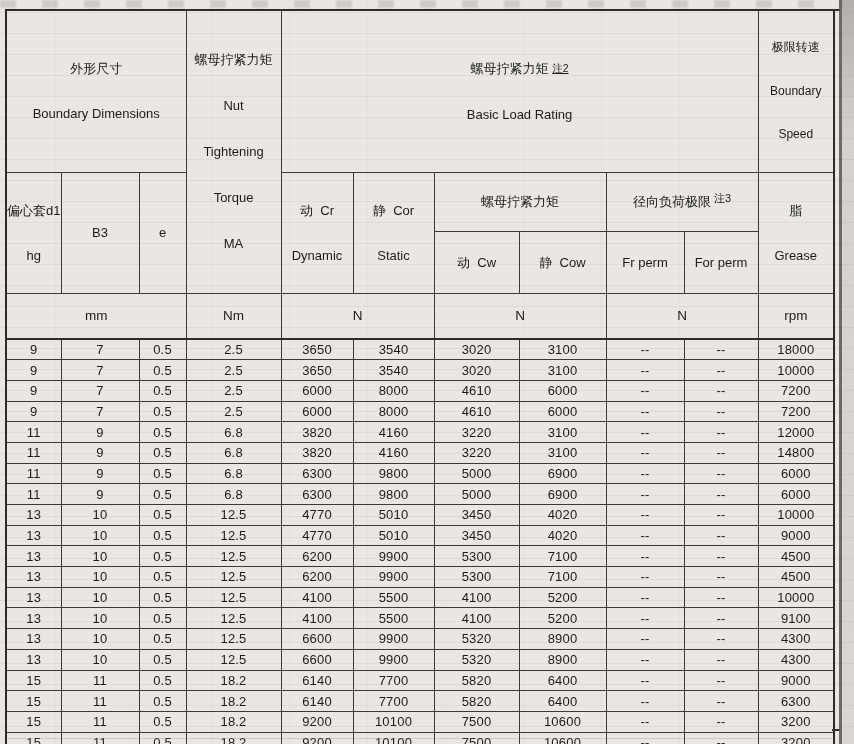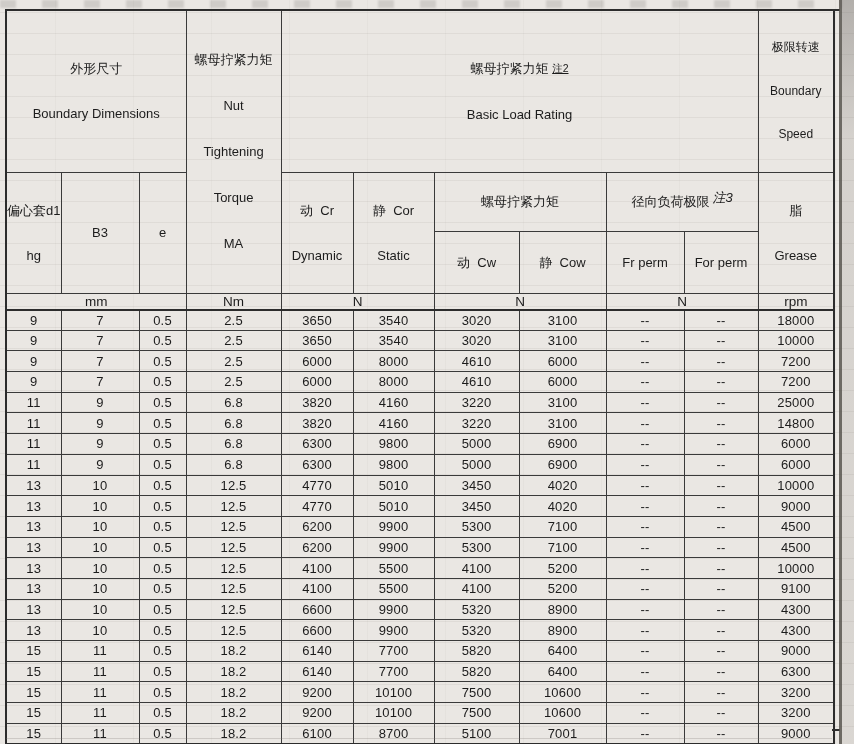--- a/index.html
+++ b/index.html
@@ -58,28 +58,28 @@
     text-align:center;vertical-align:middle;
     font-weight:normal;
     font-size:13px;line-height:15px;
     color:#1c1c1c;
     overflow:hidden;white-space:pre;
   }
   .spec{border:2.4px solid #2c2c2c;}
   tr.grp{height:43px;}
   tr.sub1{height:22px;}
   tr.sub2{height:23px;}
-  tr.units{height:16px;}
+  tr.units{height:46px;}
   tr.units td{font-size:13.5px;}
   tr.units td{border-bottom:2.4px solid #2c2c2c;}
   tbody tr{height:20.7px;}
   tbody td{font-size:13.5px;letter-spacing:.2px;}
   .mono{font-family:Liberation Sans, sans-serif;font-size:11.5px;}
   .note2{font-size:10.5px;position:relative;top:-1px;text-decoration:underline;}
-  .note3{font-size:13px;position:relative;top:-4px;margin-left:3px;font-style:italic;}
+  .note3{font-size:11px;position:relative;top:-4px;margin-left:3px;}
   .tight div{line-height:15px;}
   .torque div{line-height:16px;}
   .speed div{line-height:13.5px;font-size:12px;}
 </style>
 </head>
 <body>
 
 <div id="page">
 
   <div class="top-ghost"></div>
@@ -215,21 +215,21 @@
           <td>11</td>
           <td>9</td>
           <td>0.5</td>
           <td>6.8</td>
           <td>3820</td>
           <td>4160</td>
           <td>3220</td>
           <td>3100</td>
           <td>--</td>
           <td>--</td>
-          <td>25000</td>
+          <td>12000</td>
         </tr>
         <tr>
           <td>11</td>
           <td>9</td>
           <td>0.5</td>
           <td>6.8</td>
           <td>3820</td>
           <td>4160</td>
           <td>3220</td>
           <td>3100</td>

